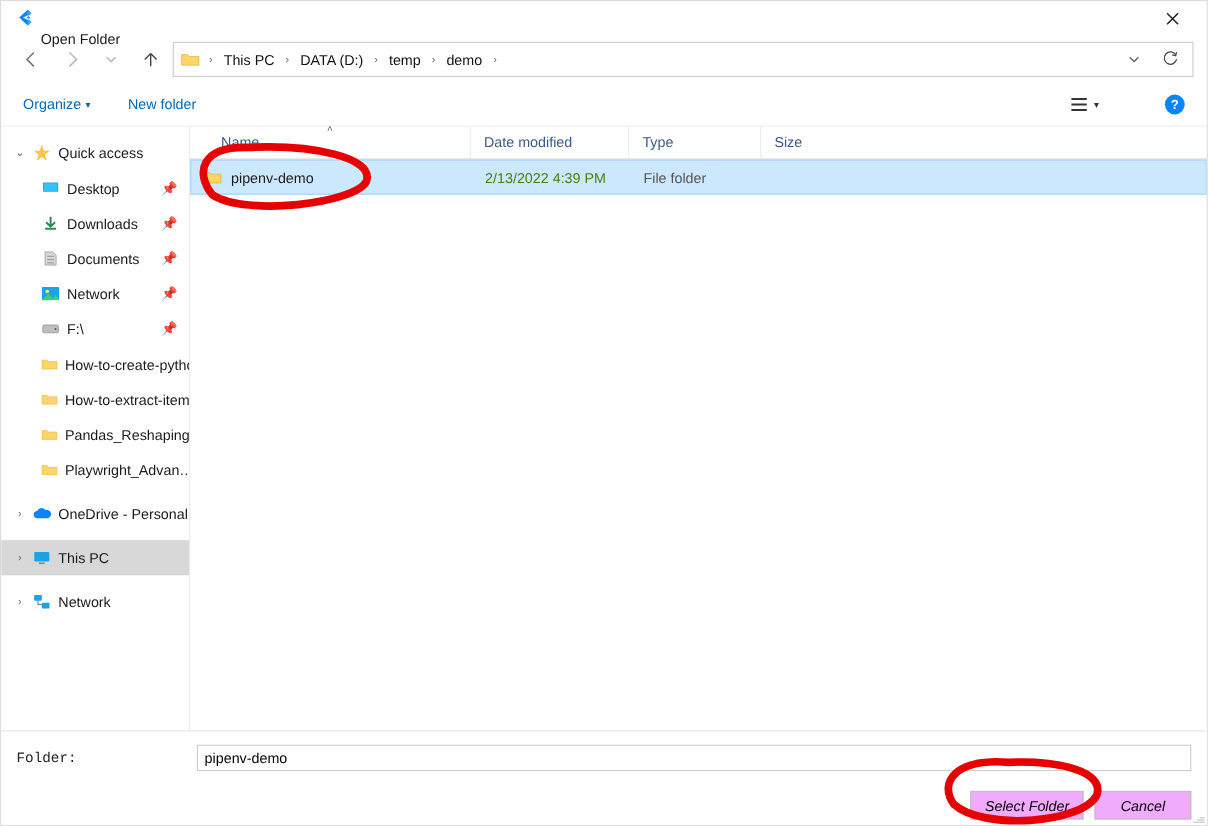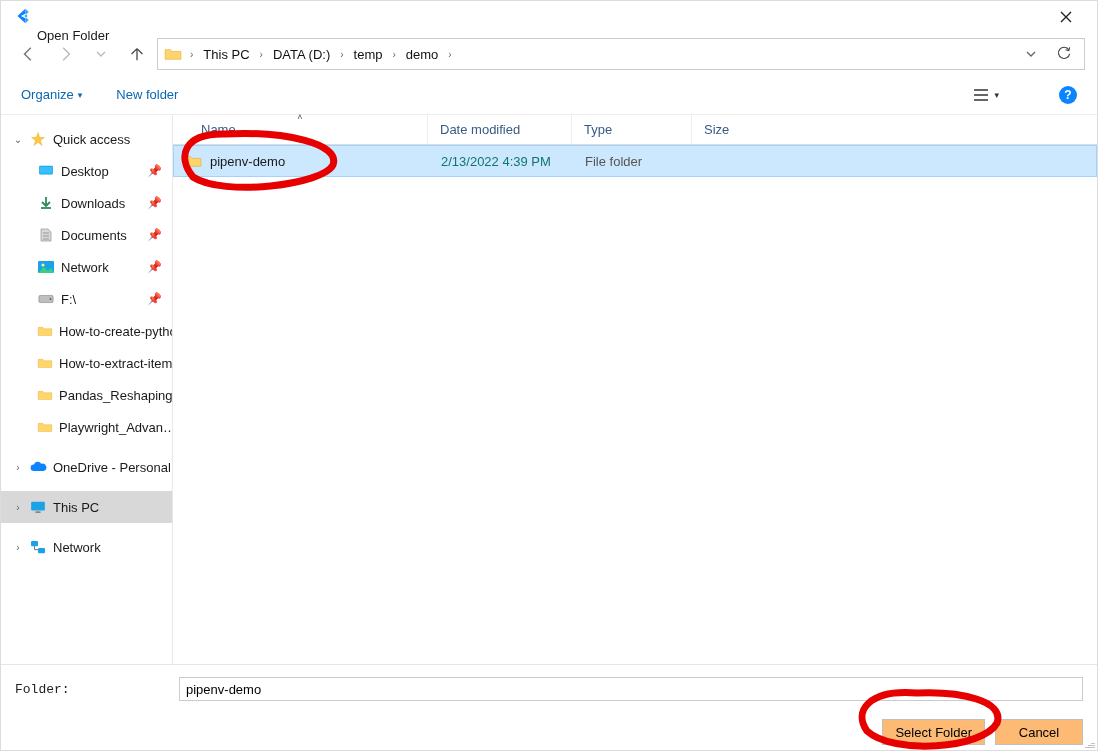--- a/index.html
+++ b/index.html
@@ -138,21 +138,21 @@
   .filerow {
     display:flex;
     align-items:center;
     height: 32px;
     font-size:13px;
     background:#cce8ff;
     border:1px solid #a3d2fc;
   }
   .filerow .c { padding-left:12px; }
   .filerow .c-name { width:255px; display:flex; align-items:center; gap:8px; padding-left:10px;}
-  .filerow .c-date { width:144px; color:#0f766e;}
+  .filerow .c-date { width:144px; color:#4d7c0f;}
   .filerow .c-type { width:120px; color:#555;}
 
   .bottom {
     position:absolute;
     bottom:0; left:0; right:0;
     height:86px;
     border-top:1px solid #e5e5e5;
     padding: 12px 14px 10px 14px;
     background:#fff;
   }
@@ -167,23 +167,24 @@
     flex:1; height:24px;
     border:1px solid #ccc;
     padding:0 6px;
     font-size:13px;
   }
   .btnrow {
     display:flex; justify-content:flex-end; gap:10px;
   }
   .btn {
     min-width:88px; height:26px;
-    border:1px solid #bfbfbf; background:#fdba74;
+    border:1px solid #bfbfbf; background:#f0abfc;
     font-size:13px; cursor:pointer;
     padding:0 12px;
+    font-style:italic;
   }
 
   
   .annot {
     position:absolute;
     pointer-events:none;
   }
   .annot svg { overflow:visible; }
   .annot path { fill:none; stroke:#e60000; stroke-width:7; stroke-linecap:round; stroke-linejoin:round; }
 

